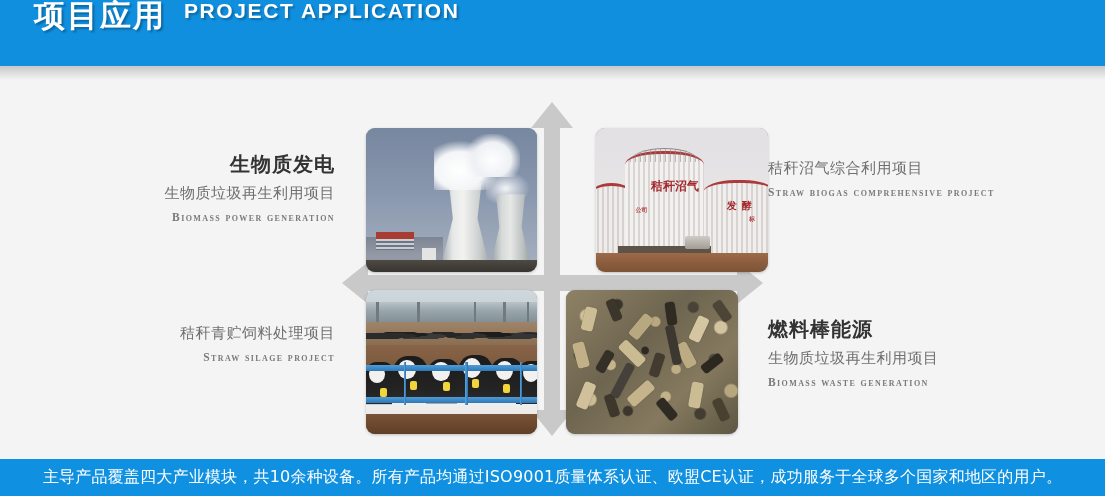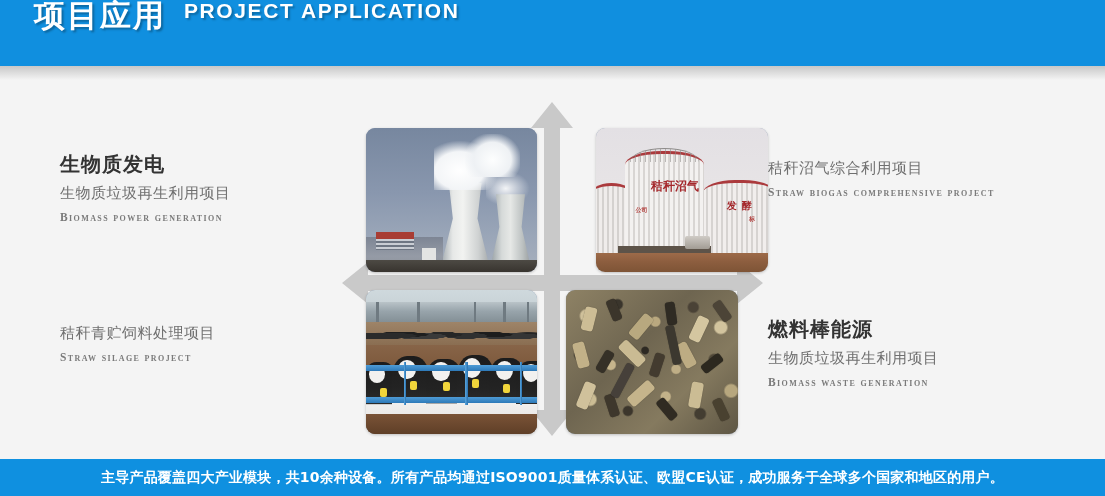--- a/index.html
+++ b/index.html
@@ -255,21 +255,21 @@
       linear-gradient(135deg, #8e8265 0%, #6e6550 40%, #857a5f 70%, #5e5644 100%);
   }
   .pellet {
     position: absolute;
     border-radius: 3px;
     box-shadow: 0 0 1px rgba(0,0,0,0.4);
   }
 
   
   .tblock { position: absolute; z-index: 2; }
-  .tblock.right-al { text-align: left; }
+  .tblock.right-al { text-align: right; }
   .tblock.left-al  { text-align: left; }
   .t-title {
     font-size: 20px; font-weight: bold; color: #333333;
     letter-spacing: 1px; line-height: 1.25;
     font-family: "DejaVu Sans", "Liberation Sans", sans-serif;
   }
   .t-sub {
     font-size: 15px; color: #6f6f6f; letter-spacing: 0.5px;
     margin-top: 7px; line-height: 1.25;
     font-family: "DejaVu Sans", "Liberation Sans", sans-serif;
@@ -285,25 +285,24 @@
   
   .footer-bar {
     position: absolute; left: 0; top: 459px;
     width: 1105px; height: 37px;
     background: #0f90e0;
     display: flex; align-items: center; justify-content: center;
     z-index: 6;
   }
   .footer-text {
     color: #ffffff;
-    font-size: 14px;
+    font-size: 16px;
     letter-spacing: 0.2px;
     font-family: "DejaVu Sans", "Liberation Sans", sans-serif;
     white-space: nowrap;
-    font-weight: bold;
   }
 </style>
 </head>
 <body>
 
 <div class="header-bar">
   <span class="header-cn">项目应用</span>
   <span class="header-en">PROJECT APPLICATION</span>
 </div>
 <div class="header-shadow"></div>

